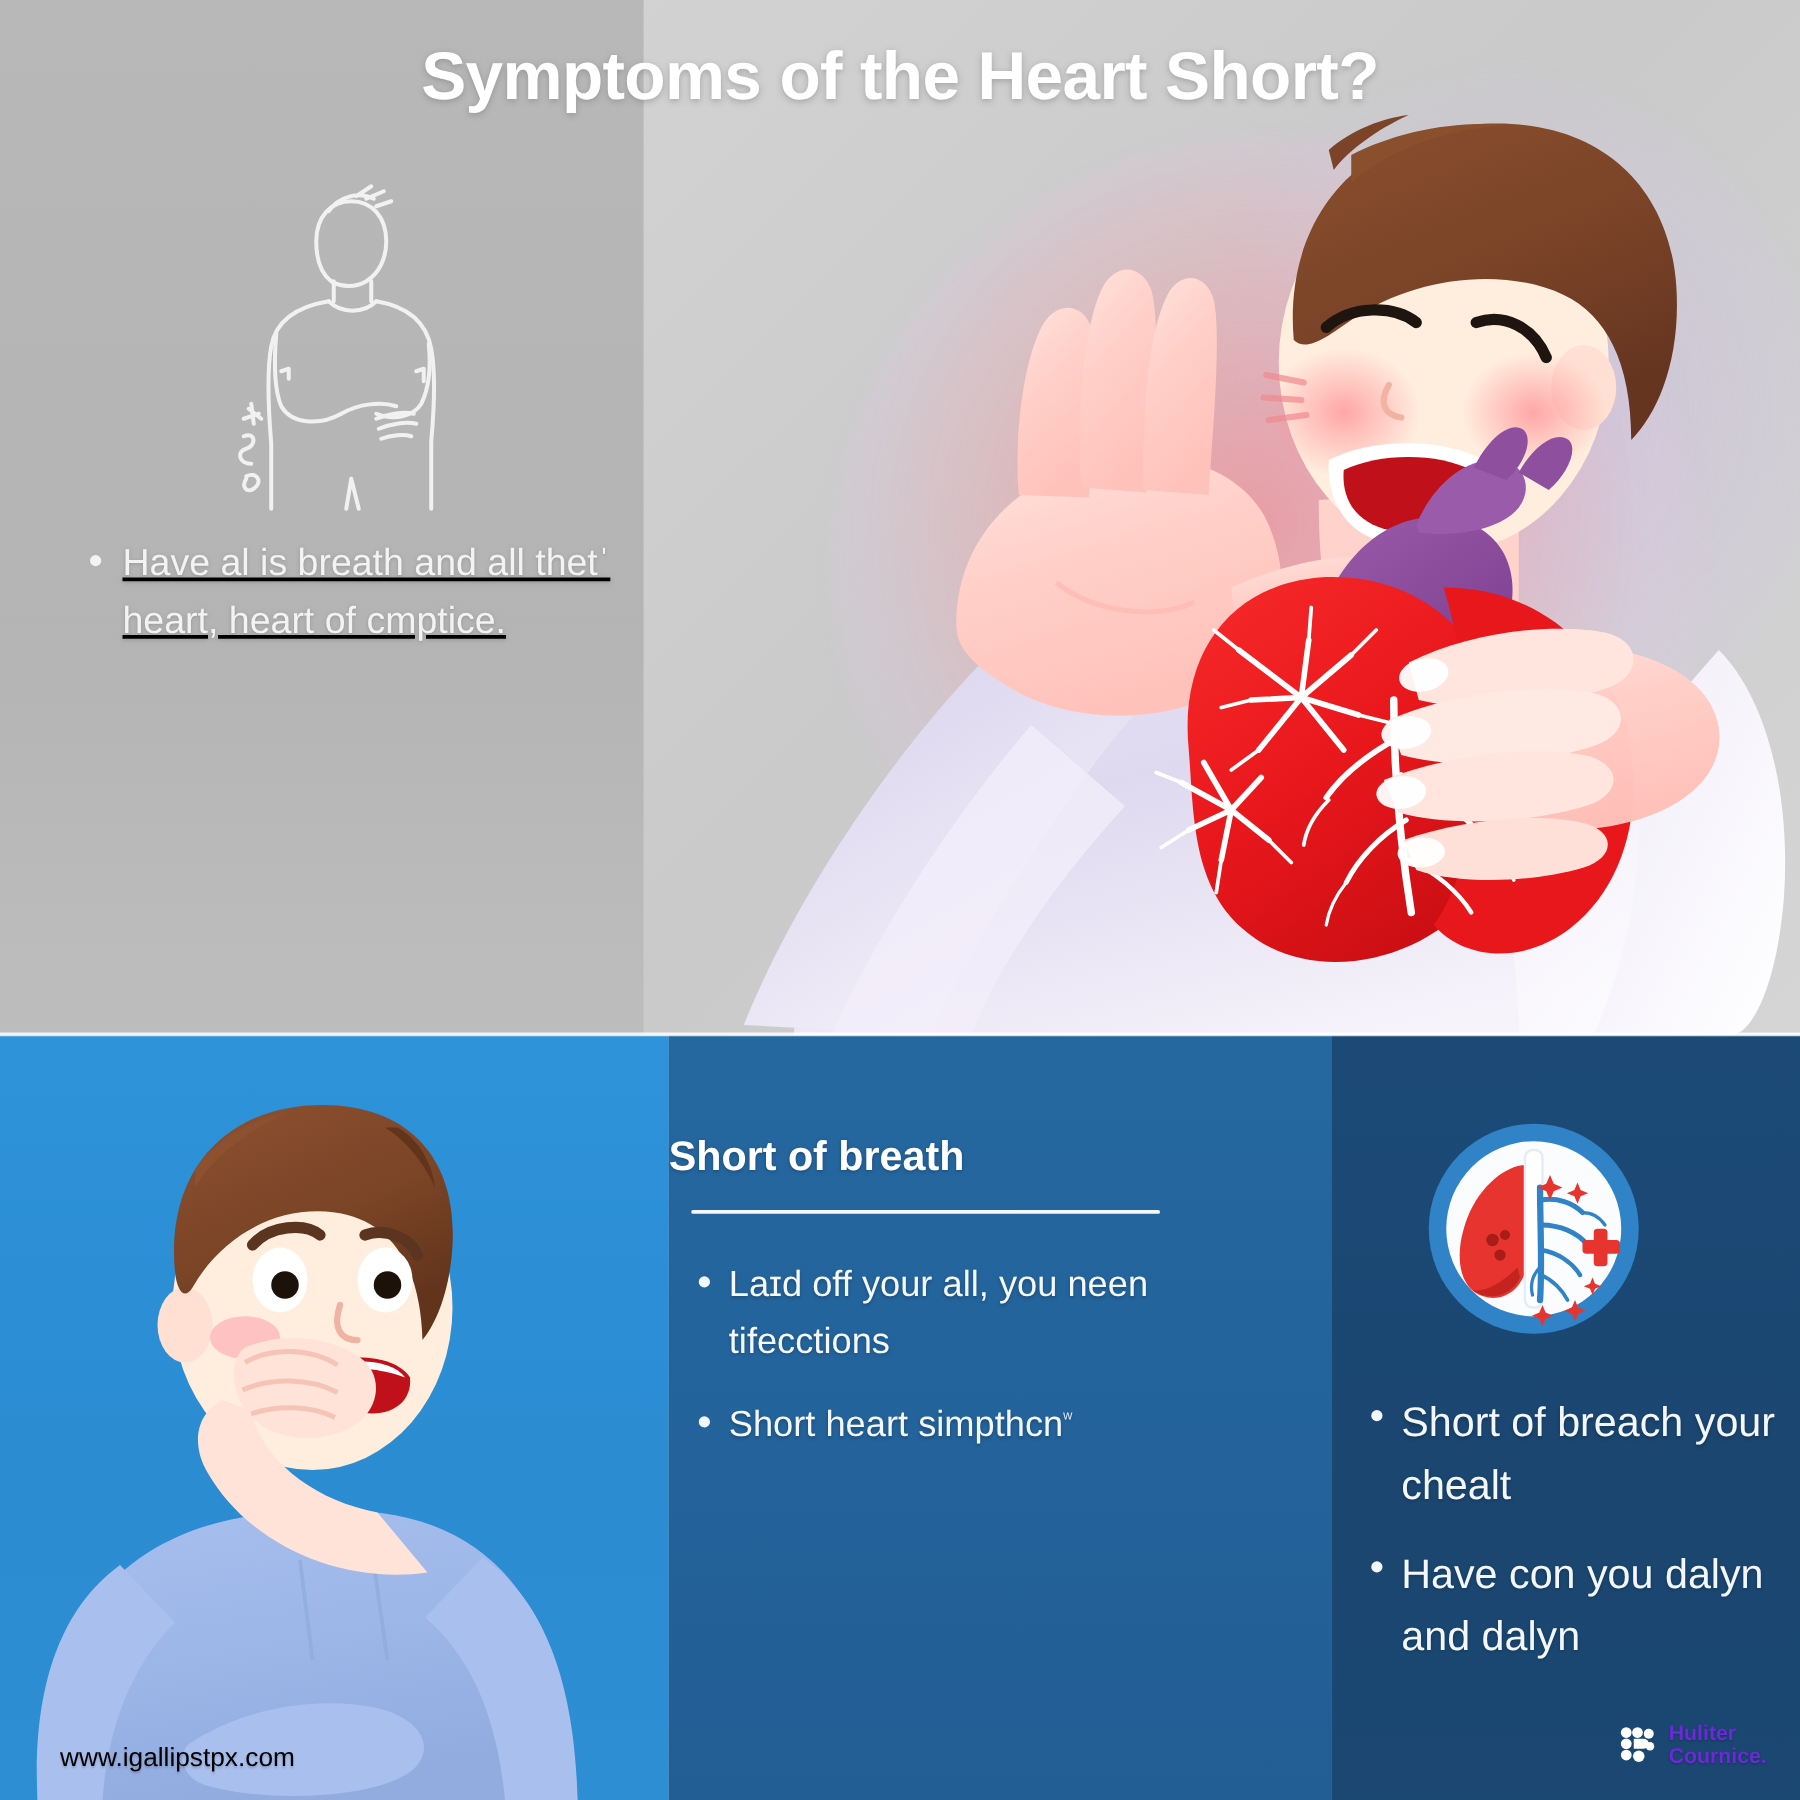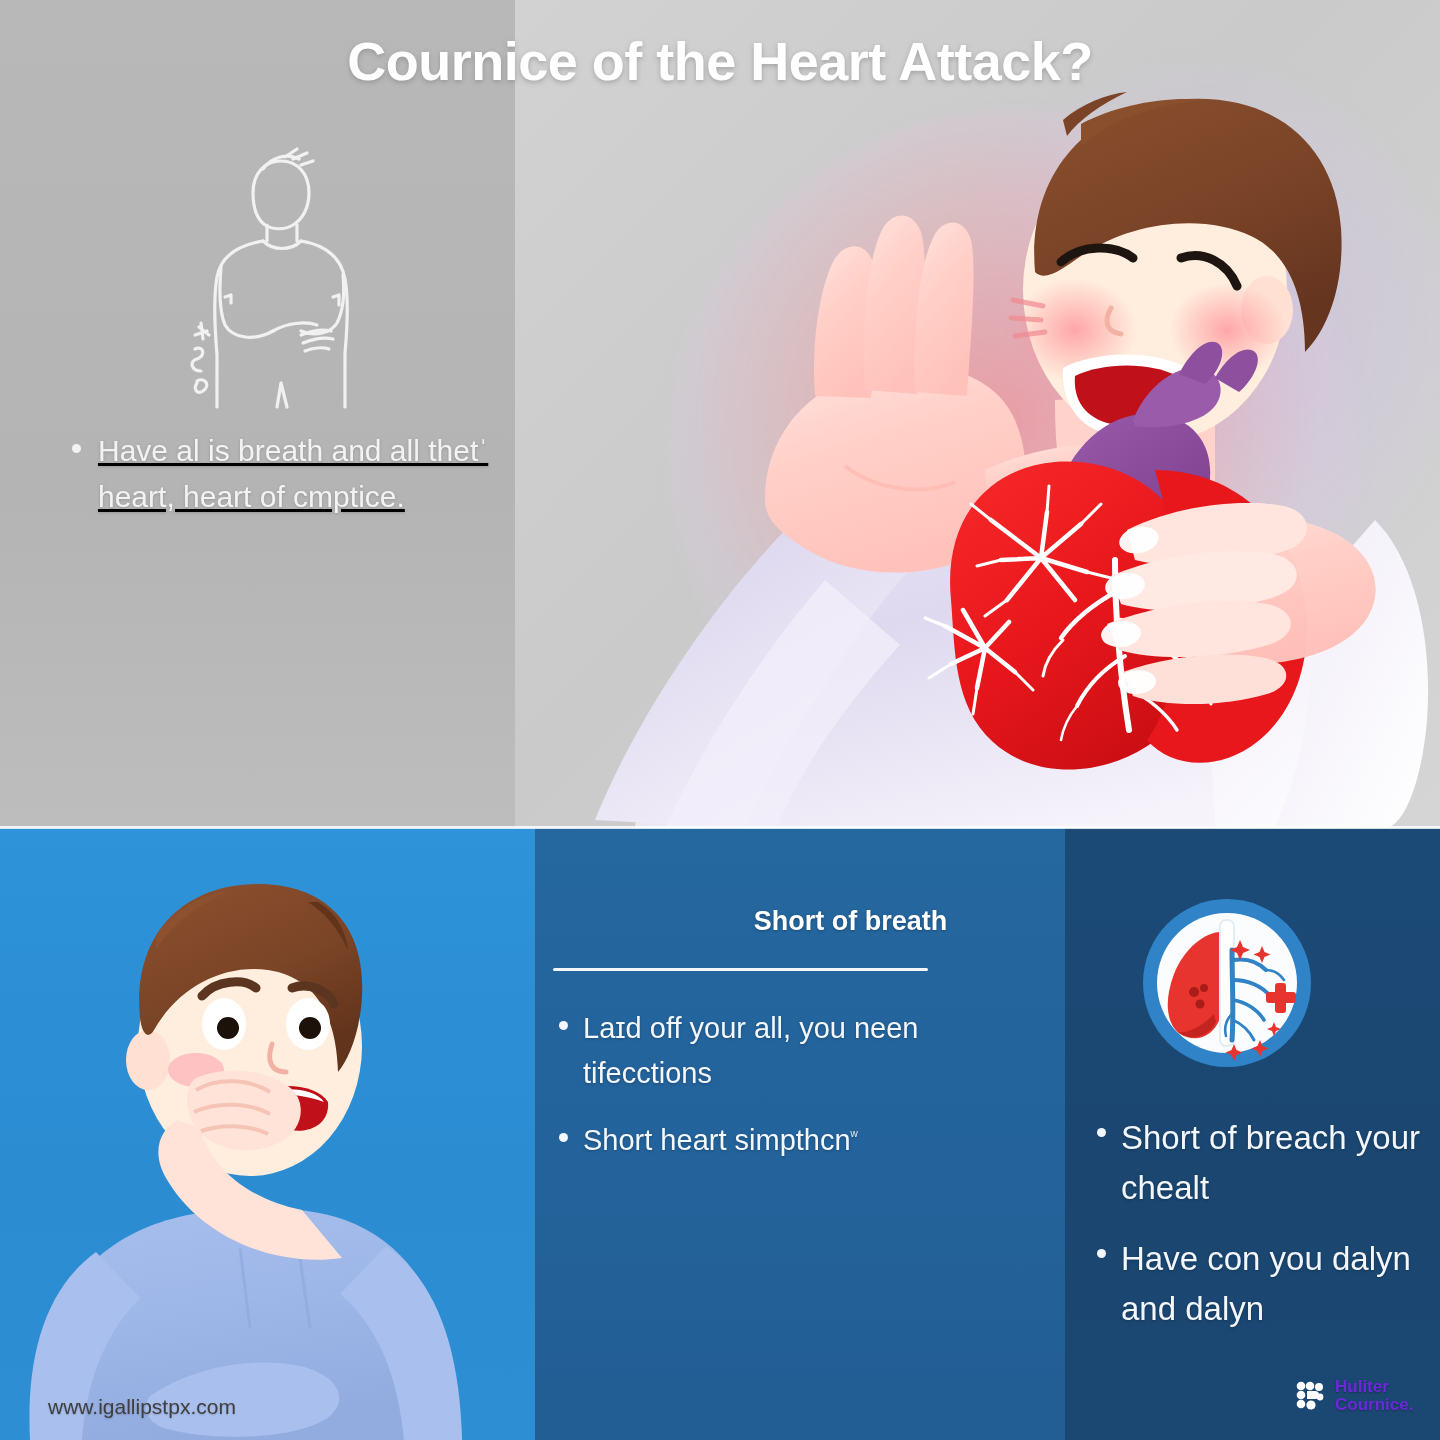--- a/index.html
+++ b/index.html
@@ -108,22 +108,22 @@
     background:linear-gradient(180deg,#1c4a77 0%,#1a4670 60%,#1b4873 100%);
   }
   .top-divider-line {
     position:absolute; left:0; top:826px; width:1440px; height:3px;
     background:rgba(255,255,255,0.82);
     z-index:50;
   }
 
   .mid-heading {
     position:absolute; left:0; top:78px; width:631px;
-    text-align:center;
-    color:#ffffff; font-size:27px; font-weight:bold;
+    text-align:left;
+    color:#ffffff; font-size:33px; font-weight:bold;
     text-shadow:0 1px 3px rgba(0,0,0,0.28);
   }
   .mid-rule {
     position:absolute; left:18px; top:140px; width:375px; height:3px;
     background:#ffffff; border-radius:2px;
     opacity:0.95;
   }
   .mid-bullets {
     position:absolute; left:12px; top:178px; width:420px;
   }
@@ -154,21 +154,21 @@
     content:""; position:absolute; left:12px; top:15px;
     width:9px; height:9px; border-radius:50%; background:#f3f7fb;
   }
 
   .lung-badge {
     position:absolute; left:75px; top:68px; width:175px; height:175px;
   }
 
   .site-url {
     position:absolute; left:48px; top:1395px;
-    color:#404040; font-size:21px;
+    color:#000000; font-size:21px;
     text-shadow:0 1px 2px rgba(0,0,0,0.2);
     z-index:60;
     text-align:right;
   }
 
   .brand-logo {
     position:absolute; left:1296px; top:1378px;
     display:flex; align-items:center; gap:9px;
     z-index:60;
   }
@@ -363,21 +363,21 @@
           <path d="M40 204 C50 200 50 212 42 214 C34 216 36 226 46 226"></path>
           <path d="M42 236 C50 232 56 240 48 246 C42 250 38 244 42 238"></path>
         </g>
       </svg>
     </div>
 
     <ul class="top-bullets">
       <li>Have al is breath and all thetˈ heart, heart of cmptice.</li>
     </ul>
 
-    <div class="poster-title">Cournice of the Heart Attack?</div>
+    <div class="poster-title">Symptoms of the Heart Short?</div>
   </div>
 
   <div class="top-divider-line"></div>
 
   <div class="bottom-section">
 
     <div class="bp-left">
       <svg width="535" height="612" viewBox="0 0 535 612" style="position:absolute;left:0;top:0;">
         <defs>
           <linearGradient id="shirt2G" x1="0" y1="0" x2="0.3" y2="1">

